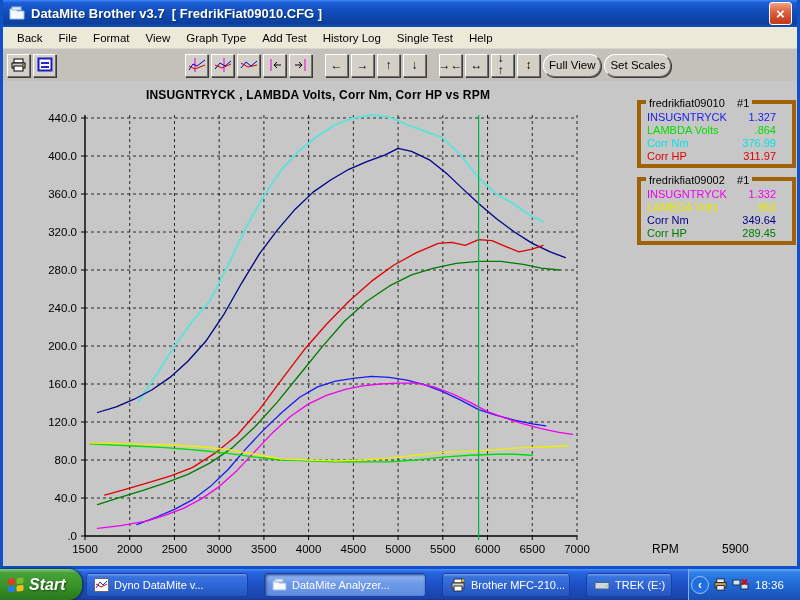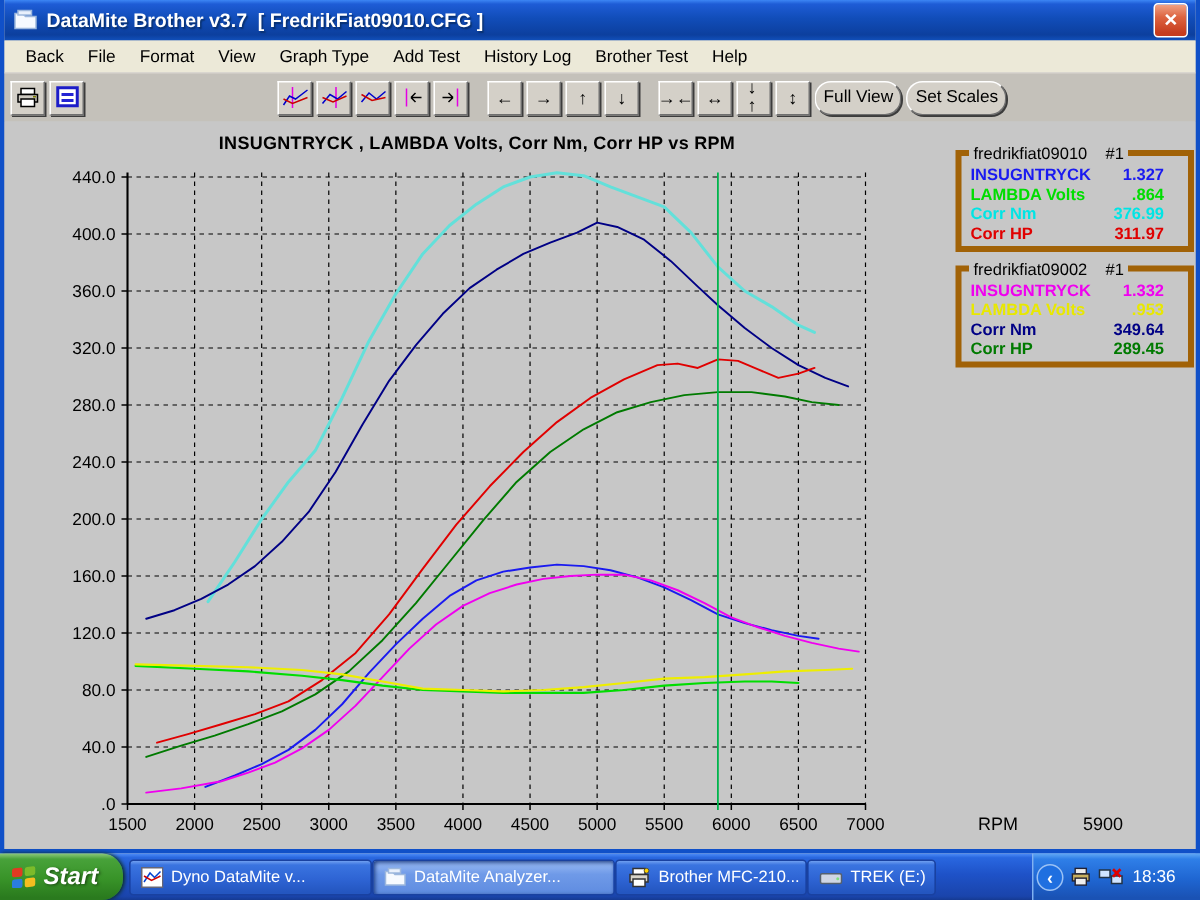--- a/index.html
+++ b/index.html
@@ -31,29 +31,29 @@
   svg.chart{position:absolute;left:0;top:0;}
   svg.chart text{font-family:"Liberation Sans","DejaVu Sans",sans-serif;}
   .status-x{position:absolute;top:461px;left:649px;font-size:12px;color:#000;}
   .status-v{position:absolute;top:461px;left:719px;font-size:12px;color:#000;}
   
   .legend-panel{position:absolute;left:634px;top:0;width:153px;height:100%;}
   .test-box{position:absolute;left:0;width:151px;height:60px;border:4px solid #a16207;background:#c7c7c7;}
   .test-box .hdr{position:absolute;top:-7px;left:5px;background:#c7c7c7;padding:0 3px;font-size:11px;color:#000;white-space:pre;}
   .test-rows{padding:7px 4px 0 4px;}
   .trow{display:flex;justify-content:space-between;height:13px;line-height:13px;
-        font-size:11px;font-weight:bold;padding:0 12px 0 2px;}
+        font-size:11px;font-weight:normal;padding:0 12px 0 2px;}
   
   .taskbar{position:absolute;left:0;bottom:0;width:800px;height:31px;display:flex;align-items:stretch;
            background:linear-gradient(180deg,#4d8df8 0%,#2967e0 9%,#1e52c8 45%,#1a44ab 92%,#153a92 100%);}
   .start-btn{width:82px;display:flex;align-items:center;gap:5px;padding-left:8px;box-sizing:border-box;
              background:linear-gradient(180deg,#8cc77c 0%,#48a23a 12%,#389328 55%,#2a7a1e 95%);
              border-radius:0 14px 14px 0;box-shadow:1px 0 3px #0a2a0a;cursor:pointer;}
   .start-btn .lbl{color:#fff;font-size:16px;font-weight:bold;font-style:italic;text-shadow:1px 1px 2px #1c4a14;}
-  .tasks{flex:1;display:flex;align-items:center;gap:0;padding:3px 4px;}
+  .tasks{flex:1;display:flex;align-items:center;gap:16px;padding:3px 4px;}
   .taskbtn{height:24px;border-radius:3px;display:flex;align-items:center;gap:5px;padding:0 7px;box-sizing:border-box;
            background:linear-gradient(180deg,#6f9ff0 0%,#3a74e0 12%,#2e64d4 55%,#2456c0 95%);
            border:1px solid #16votre;border:1px solid #1941a0;color:#fff;font-size:11px;white-space:nowrap;overflow:hidden;cursor:pointer;}
   .taskbtn.active{background:linear-gradient(180deg,#9dbdf5 0%,#6f9ae8 40%,#5f8ce0 100%);
                   box-shadow:inset 1px 1px 3px #1c3c80;}
   .tray{width:112px;display:flex;align-items:center;gap:4px;padding-left:2px;box-sizing:border-box;
         background:linear-gradient(180deg,#61a8f5 0%,#2f7fe8 12%,#1f66d2 55%,#1a52b4 95%);
         border-left:1px solid #7fb2f2;}
   .tray .time{color:#fff;font-size:11.5px;margin-left:2px;}
   .chev{width:16px;height:16px;border-radius:50%;background:#1f6fe0;border:1px solid #9cc2f5;color:#fff;
@@ -77,21 +77,21 @@
     </div>
 
     <div class="menubar" id="menubar">
         <span>Back</span>
         <span>File</span>
         <span>Format</span>
         <span>View</span>
         <span>Graph Type</span>
         <span>Add Test</span>
         <span>History Log</span>
-        <span>Brother Test</span>
+        <span>Single Test</span>
         <span>Help</span>
       </div>
 
     <div class="toolbar" id="toolbar">
         <div class="tbtn">
           <span style="display: flex;">
             <svg width="17" height="16" viewBox="0 0 17 16">
               <rect x="4" y="2" width="9" height="4" fill="#fff" stroke="#000"></rect>
               <rect x="2" y="6" width="13" height="5" fill="#cdc9c0" stroke="#000"></rect>
               <rect x="4" y="9" width="9" height="5" fill="#fff" stroke="#000"></rect>

